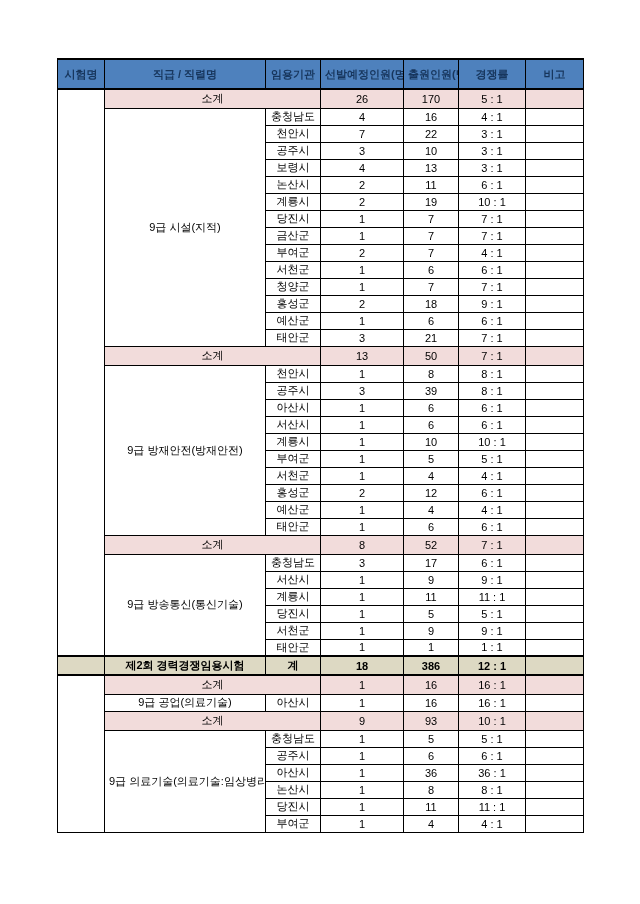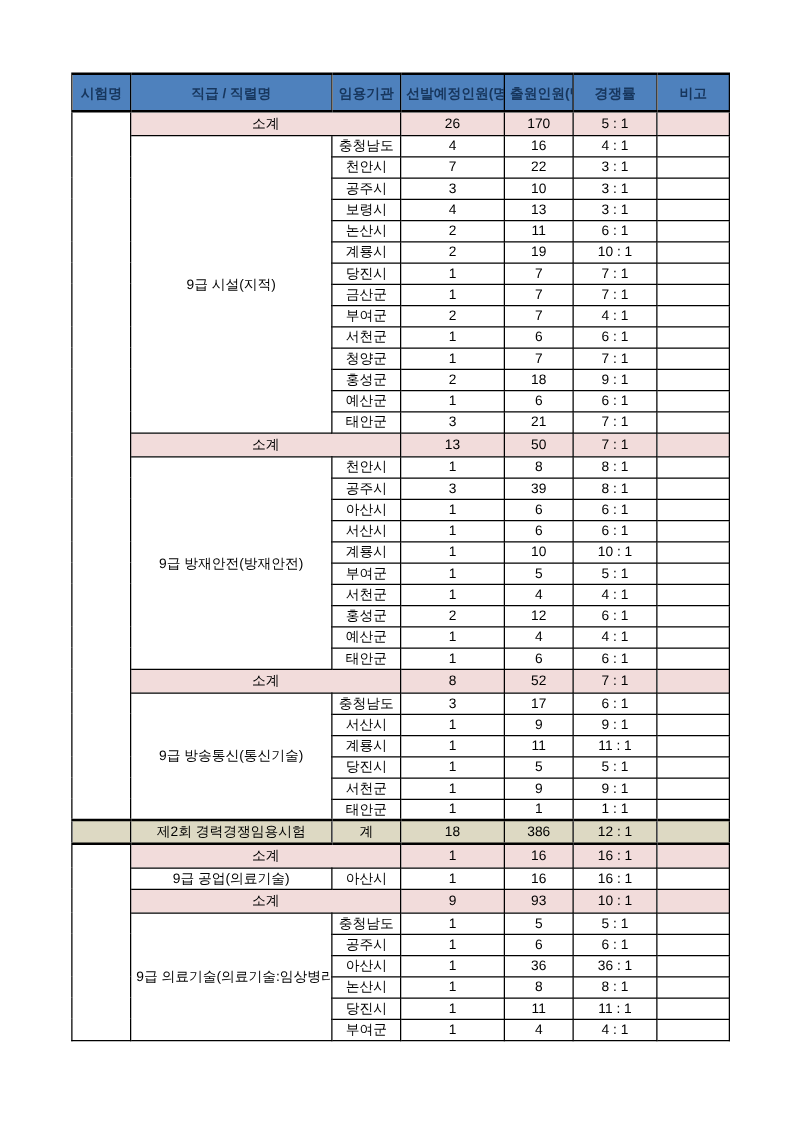--- a/index.html
+++ b/index.html
@@ -52,21 +52,21 @@
   tr.row-subtotal td {
     background: var(--subtotal-bg);
     font-weight: normal;
   }
   tr.row-subtotal td.c-exam {
     background: var(--page-bg);
     font-weight: normal;
   }
   tr.row-total td {
     background: var(--total-bg);
-    font-weight: normal;
+    font-weight: bold;
     border-top: 2px solid var(--border-color);
     border-bottom: 2px solid var(--border-color);
     text-align: center;
   }
   td.c-num { text-align: right; padding-right: 9px; }
   td.c-ratio { text-align: center; border-left: 2px solid var(--border-color); }
   td.c-exam, td.c-series, td.c-agency { text-align: center; }
   td.open-bottom { border-bottom: none; }
 </style>
 </head>

